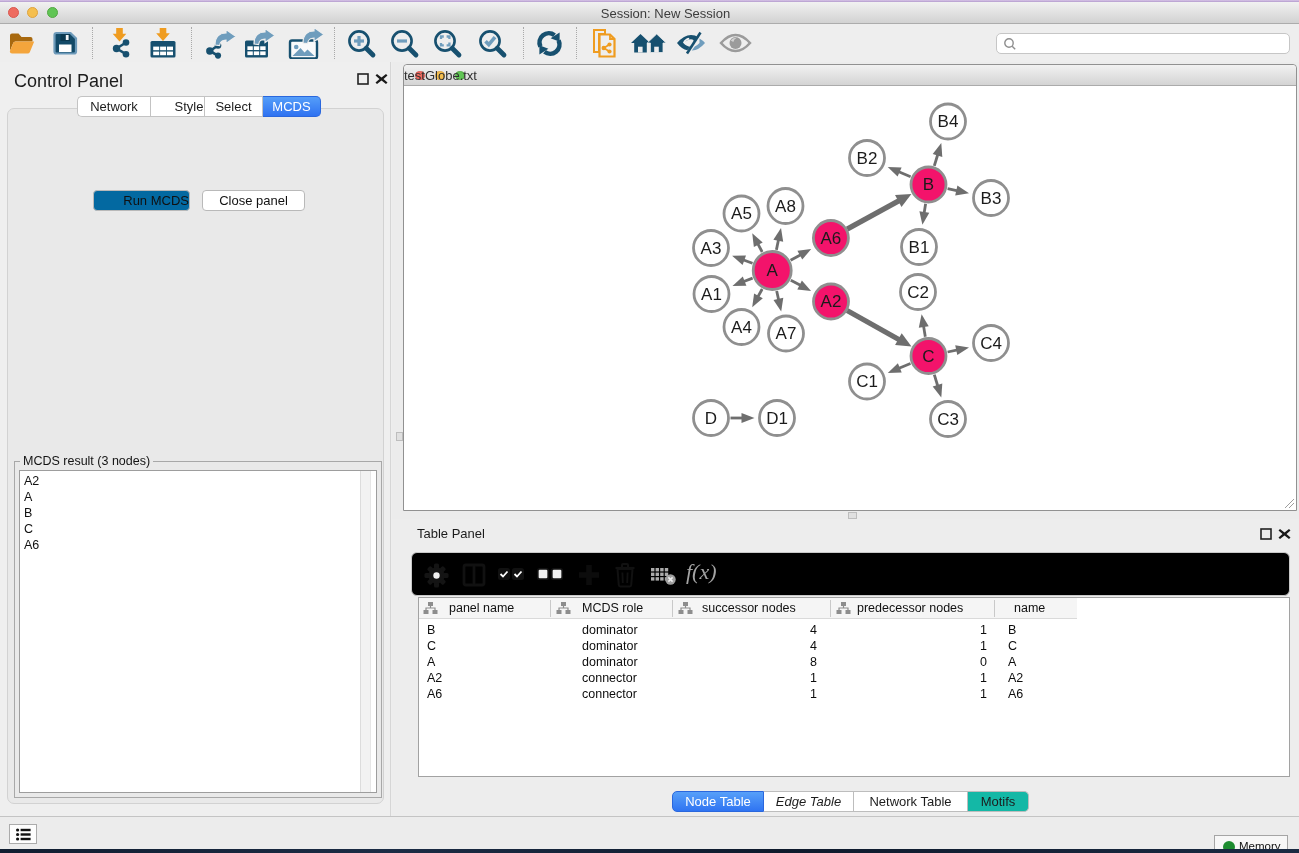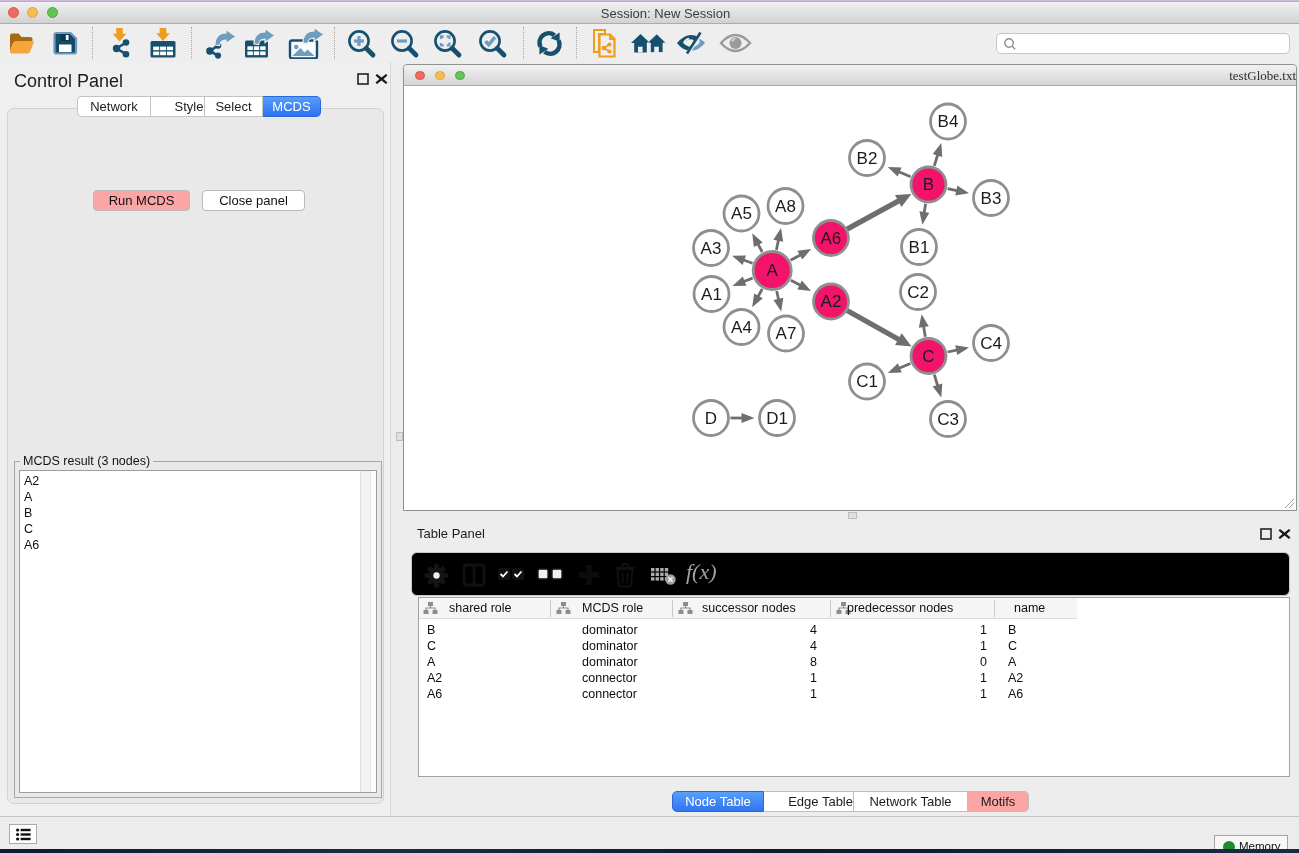--- a/index.html
+++ b/index.html
@@ -161,40 +161,40 @@
 
   <div class="abs" style="left:7px;top:46px;width:377px;height:696px;background:#e9e9e9;border:1px solid #d2d2d2;border-radius:7px;"></div>
 
   <div class="abs" style="left:77px;top:34px;height:21px;display:flex;font-size:13px;">
     <div style="width:73px;background:#ffffff;border:1px solid #c3c3c3;border-right:none;border-radius:5px 0 0 5px;text-align:center;line-height:19px;color:#1d1d1d;">Network</div>
     <div style="width:54px;background:#ffffff;border:1px solid #c3c3c3;border-right:none;text-align:center;line-height:19px;color:#1d1d1d;padding-left:23px;">Style</div>
     <div style="width:59px;background:#ffffff;border:1px solid #c3c3c3;text-align:center;line-height:19px;color:#1d1d1d;">Select</div>
     <div style="width:58px;background:linear-gradient(#559ef9,#2f72f1);border:1px solid #2a67dd;border-left:none;border-radius:0 5px 5px 0;text-align:center;line-height:19px;color:#ffffff;">MCDS</div>
   </div>
 
-  <div class="abs" style="left:93px;top:128px;width:97px;height:21px;background:#fca5a5;border:1px solid #b9b9b9;border-radius:4px;text-align:center;line-height:19px;font-size:13px;color:#111;">Run MCDS</div>
+  <div class="abs" style="left:93px;top:128px;width:97px;height:21px;background:#0369a1;border:1px solid #b9b9b9;border-radius:4px;text-align:right;line-height:19px;font-size:13px;color:#111;">Run MCDS</div>
   <div class="abs" style="left:202px;top:128px;width:103px;height:21px;background:#ffffff;border:1px solid #b9b9b9;border-radius:4px;text-align:center;line-height:19px;font-size:13px;color:#111;">Close panel</div>
 
   <div class="abs" style="left:14px;top:399px;width:368px;height:337px;border:1px solid #a8a8a8;">
     <div style="position:absolute;left:5px;top:-8px;background:#e9e9e9;padding:0 3px;font-size:12.5px;color:#141414;">MCDS result (3 nodes)</div>
     <div style="position:absolute;left:4px;top:8px;width:358px;height:323px;background:#ffffff;border:1px solid #9d9d9d;">
       <div style="position:absolute;left:4px;top:2px;font-size:12.5px;line-height:16px;color:#111;">A2<br>A<br>B<br>C<br>A6</div>
       <div style="position:absolute;right:5px;top:0px;width:11px;height:321px;background:#f2f2f2;border-left:1px solid #dcdcdc;border-right:1px solid #e6e6e6;"></div>
     </div>
   </div>
 </div>
 
 <div class="abs" style="left:392px;top:62px;width:907px;height:754px;background:#ececec;"></div>
 
 <div class="abs" style="left:403px;top:64px;width:894px;height:447px;background:#ffffff;border:1px solid #919191;border-radius:4px 4px 0 0;">
   <div style="position:absolute;left:0;top:0;width:892px;height:21px;background:linear-gradient(#f2f2f2,#d4d4d4);border-bottom:1px solid #ababab;border-radius:4px 4px 0 0;">
     <div style="position:absolute;left:11px;top:5.5px;width:9.5px;height:9.5px;border-radius:50%;background:#ee6b60;border:0.5px solid #d95750;"></div>
     <div style="position:absolute;left:31px;top:5.5px;width:9.5px;height:9.5px;border-radius:50%;background:#f5bf4f;border:0.5px solid #dfa33e;"></div>
     <div style="position:absolute;left:51px;top:5.5px;width:9.5px;height:9.5px;border-radius:50%;background:#61c555;border:0.5px solid #53a843;"></div>
-    <div style="position:absolute;left:0;top:3px;width:100%;text-align:right;font-size:13px;color:#2f2f2f;font-family:Liberation Serif, serif;">testGlobe.txt</div>
+    <div style="position:absolute;left:0;top:3px;width:100%;text-align:left;font-size:13px;color:#2f2f2f;">testGlobe.txt</div>
   </div>
   <svg id="graph" width="894" height="424" viewBox="0 0 894 424" style="position:absolute;left:0;top:22px;" font-family="'Liberation Sans', sans-serif">
       <line x1="348.6" y1="191.1" x2="339.2" y2="194.7" stroke="#6e6e6e" stroke-width="2.8"></line>
       <polygon points="328.5,198.9 338.8,189.5 342.4,198.8" fill="#6e6e6e"></polygon>
       <line x1="348.5" y1="176.3" x2="338.9" y2="172.7" stroke="#6e6e6e" stroke-width="2.8"></line>
       <polygon points="328.1,168.8 342.0,168.6 338.6,177.9" fill="#6e6e6e"></polygon>
       <line x1="358.2" y1="165.0" x2="353.6" y2="156.4" stroke="#6e6e6e" stroke-width="2.8"></line>
       <polygon points="348.2,146.3 358.7,155.4 349.9,160.1" fill="#6e6e6e"></polygon>
       <line x1="372.4" y1="162.9" x2="374.6" y2="152.3" stroke="#6e6e6e" stroke-width="2.8"></line>
       <polygon points="377.0,141.0 379.2,154.8 369.4,152.8" fill="#6e6e6e"></polygon>
@@ -348,21 +348,21 @@
   <div class="abs" style="left:26px;top:78px;width:872px;height:180px;background:#ffffff;border:1px solid #a2a2a2;">
     <div style="position:absolute;left:0;top:0;width:658px;height:21px;background:#f5f5f5;border-bottom:1px solid #dadada;font-size:12.5px;color:#111;">
       <svg style="position:absolute;left:4px;top:4px" width="15" height="13" viewBox="0 0 15 13">
           <g fill="#8d8d8d">
             <rect x="5" y="0" width="5" height="4"></rect>
             <rect x="0.5" y="8" width="5" height="4"></rect>
             <rect x="9.5" y="8" width="5" height="4"></rect>
           </g>
           <path d="M7.5 4 L7.5 6 M3 8 L3 6 L12 6 L12 8" stroke="#8d8d8d" stroke-width="1.2" fill="none"></path>
         </svg>
-        <span style="position:absolute;left:30px;top:3px;">shared role</span>
+        <span style="position:absolute;left:30px;top:3px;">panel name</span>
       <div style="position:absolute;left:131px;top:2px;width:1px;height:17px;background:#c9c9c9;"></div>
       <svg style="position:absolute;left:137px;top:4px" width="15" height="13" viewBox="0 0 15 13">
           <g fill="#8d8d8d">
             <rect x="5" y="0" width="5" height="4"></rect>
             <rect x="0.5" y="8" width="5" height="4"></rect>
             <rect x="9.5" y="8" width="5" height="4"></rect>
           </g>
           <path d="M7.5 4 L7.5 6 M3 8 L3 6 L12 6 L12 8" stroke="#8d8d8d" stroke-width="1.2" fill="none"></path>
         </svg>
         <span style="position:absolute;left:163px;top:3px;">MCDS role</span>
@@ -378,21 +378,21 @@
         <span style="position:absolute;left:283px;top:3px;">successor nodes</span>
       <div style="position:absolute;left:411px;top:2px;width:1px;height:17px;background:#c9c9c9;"></div>
       <svg style="position:absolute;left:417px;top:4px" width="15" height="13" viewBox="0 0 15 13">
           <g fill="#8d8d8d">
             <rect x="5" y="0" width="5" height="4"></rect>
             <rect x="0.5" y="8" width="5" height="4"></rect>
             <rect x="9.5" y="8" width="5" height="4"></rect>
           </g>
           <path d="M7.5 4 L7.5 6 M3 8 L3 6 L12 6 L12 8" stroke="#8d8d8d" stroke-width="1.2" fill="none"></path>
         </svg>
-        <span style="position:absolute;left:428px;top:3px;">predecessor nodes</span>
+        <span style="position:absolute;left:438px;top:3px;">predecessor nodes</span>
       <div style="position:absolute;left:575px;top:2px;width:1px;height:17px;background:#c9c9c9;"></div>
       <span style="position:absolute;left:595px;top:3px;">name</span>
     </div>
     <div style="position:absolute;left:0;top:24px;width:100%;height:80px;">
         <div style="position:absolute;left:0;top:0px;width:100%;height:16px;font-size:12.5px;line-height:16px;color:#0d0d0d;">
 <span style="position:absolute;left:8px;">B</span>
 <span style="position:absolute;left:163px;">dominator</span>
 <span style="position:absolute;left:330px;width:68px;text-align:right;">4</span>
 <span style="position:absolute;left:500px;width:68px;text-align:right;">1</span>
 <span style="position:absolute;left:589px;">B</span>
@@ -423,23 +423,23 @@
 <span style="position:absolute;left:163px;">connector</span>
 <span style="position:absolute;left:330px;width:68px;text-align:right;">1</span>
 <span style="position:absolute;left:500px;width:68px;text-align:right;">1</span>
 <span style="position:absolute;left:589px;">A6</span>
 </div>
       </div>
   </div>
 
   <div class="abs" style="left:280px;top:272px;height:21px;display:flex;font-size:13px;">
     <div style="width:92px;background:linear-gradient(#57a0f9,#2f74f2);border:1px solid #2a67dd;border-radius:5px 0 0 5px;text-align:center;line-height:19px;color:#fff;">Node Table</div>
-    <div style="width:90px;background:#fff;border:1px solid #bdbdbd;border-left:none;text-align:right;line-height:19px;color:#1d1d1d;">Edge Table</div>
+    <div style="width:90px;background:#fff;border:1px solid #bdbdbd;border-left:none;text-align:center;line-height:19px;color:#1d1d1d;font-style:italic;">Edge Table</div>
     <div style="width:114px;background:#fff;border:1px solid #bdbdbd;border-left:none;text-align:center;line-height:19px;color:#1d1d1d;">Network Table</div>
-    <div style="width:61px;background:#fca5a5;border:1px solid #bdbdbd;border-left:none;border-radius:0 5px 5px 0;text-align:center;line-height:19px;color:#1d1d1d;">Motifs</div>
+    <div style="width:61px;background:#14b8a6;border:1px solid #bdbdbd;border-left:none;border-radius:0 5px 5px 0;text-align:center;line-height:19px;color:#1d1d1d;">Motifs</div>
   </div>
 </div>
 
 <div class="abs" style="left:0;top:816px;width:1299px;height:33px;background:#ececec;border-top:1px solid #c4c4c4;">
   <div style="position:absolute;left:9px;top:7px;width:28px;height:20px;background:#fdfdfd;border:1px solid #ababab;">
     <svg style="position:absolute;left:6px;top:3px" width="15" height="13" viewBox="0 0 15 13">
         <g fill="#111">
       <circle cx="1.6" cy="2" r="1.6"></circle>
           <rect x="4.6" y="0.8" width="10" height="2.4"></rect>
       <circle cx="1.6" cy="6.5" r="1.6"></circle>

